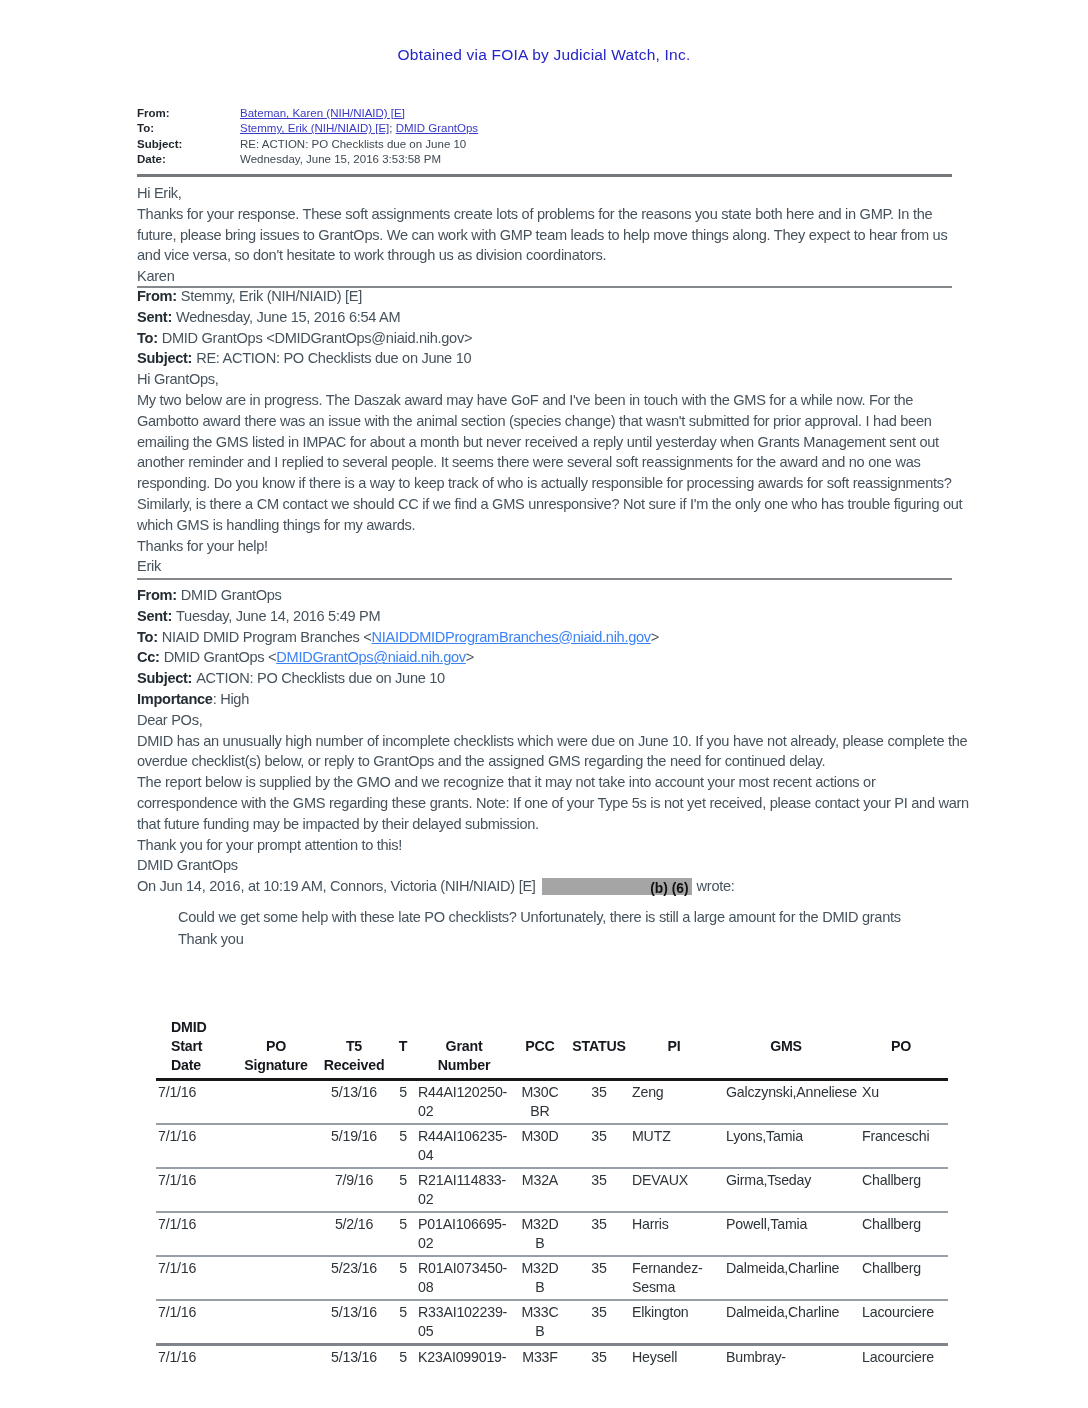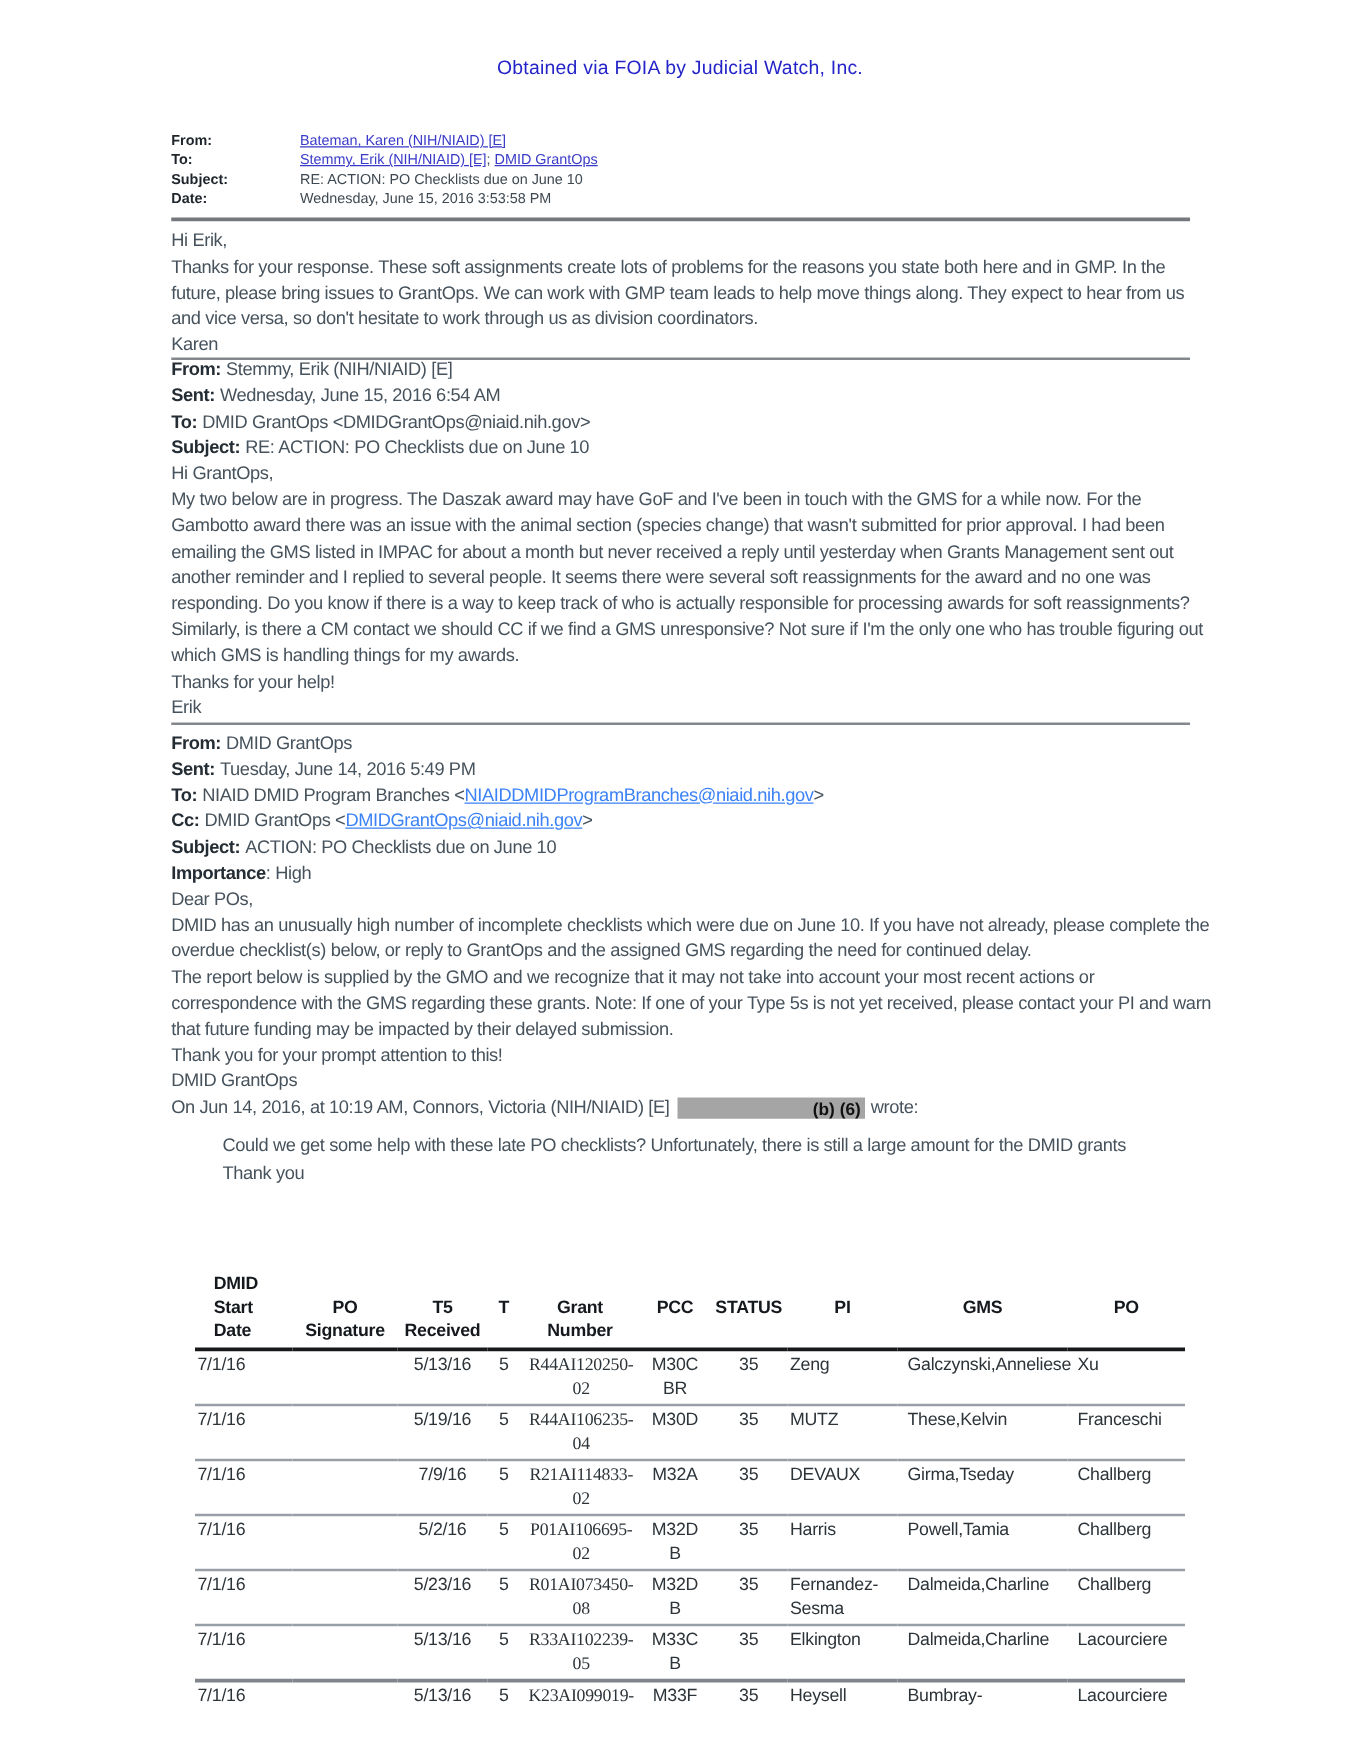--- a/index.html
+++ b/index.html
@@ -39,21 +39,21 @@
   
   .grant-table{position:absolute;left:156px;top:968px;width:792px;border-collapse:collapse;
                table-layout:fixed;font-size:14.2px;color:#2d3439;letter-spacing:-0.2px;margin-top:48px;}
   .grant-table th{font-weight:bold;color:#15191e;white-space:pre-line;line-height:19px;
                   vertical-align:top;text-align:center;padding:2px 0 3px 0;
                   border-bottom:3px solid #17181a;}
   .grant-table th:first-child{text-align:left;padding-left:15px;}
   .grant-table td{vertical-align:top;white-space:pre-line;line-height:19px;padding:2px 0 0 0;
                   height:40px;border-bottom:2px solid #989ea5;text-align:center;}
   .grant-table td:nth-child(1){text-align:left;padding-left:2px;}
-  .grant-table td:nth-child(5){text-align:center;padding-left:2px;font-family:Liberation Serif, serif;}
+  .grant-table td:nth-child(5){text-align:left;padding-left:2px;}
   .grant-table td:nth-child(8){text-align:left;padding-left:2px;}
   .grant-table td:nth-child(9){text-align:left;padding-left:8px;}
   .grant-table td:nth-child(10){text-align:left;padding-left:8px;}
   .grant-table tbody tr:nth-child(6) td{border-bottom:3px solid #7f858b;}
   .grant-table tbody tr:last-child td{border-bottom:none;height:auto;}
 </style>
 </head>
 <body>
 
 <div class="page">
@@ -179,21 +179,21 @@
         <tr>
           <td>7/1/16</td>
           <td></td>
           <td>5/19/16</td>
           <td>5</td>
           <td>R44AI106235-
 04</td>
           <td>M30D</td>
           <td>35</td>
           <td>MUTZ</td>
-          <td>These,Kelvin</td>
+          <td>Lyons,Tamia</td>
           <td>Franceschi</td>
         </tr>
         <tr>
           <td>7/1/16</td>
           <td></td>
           <td>7/9/16</td>
           <td>5</td>
           <td>R21AI114833-
 02</td>
           <td>M32A</td>

